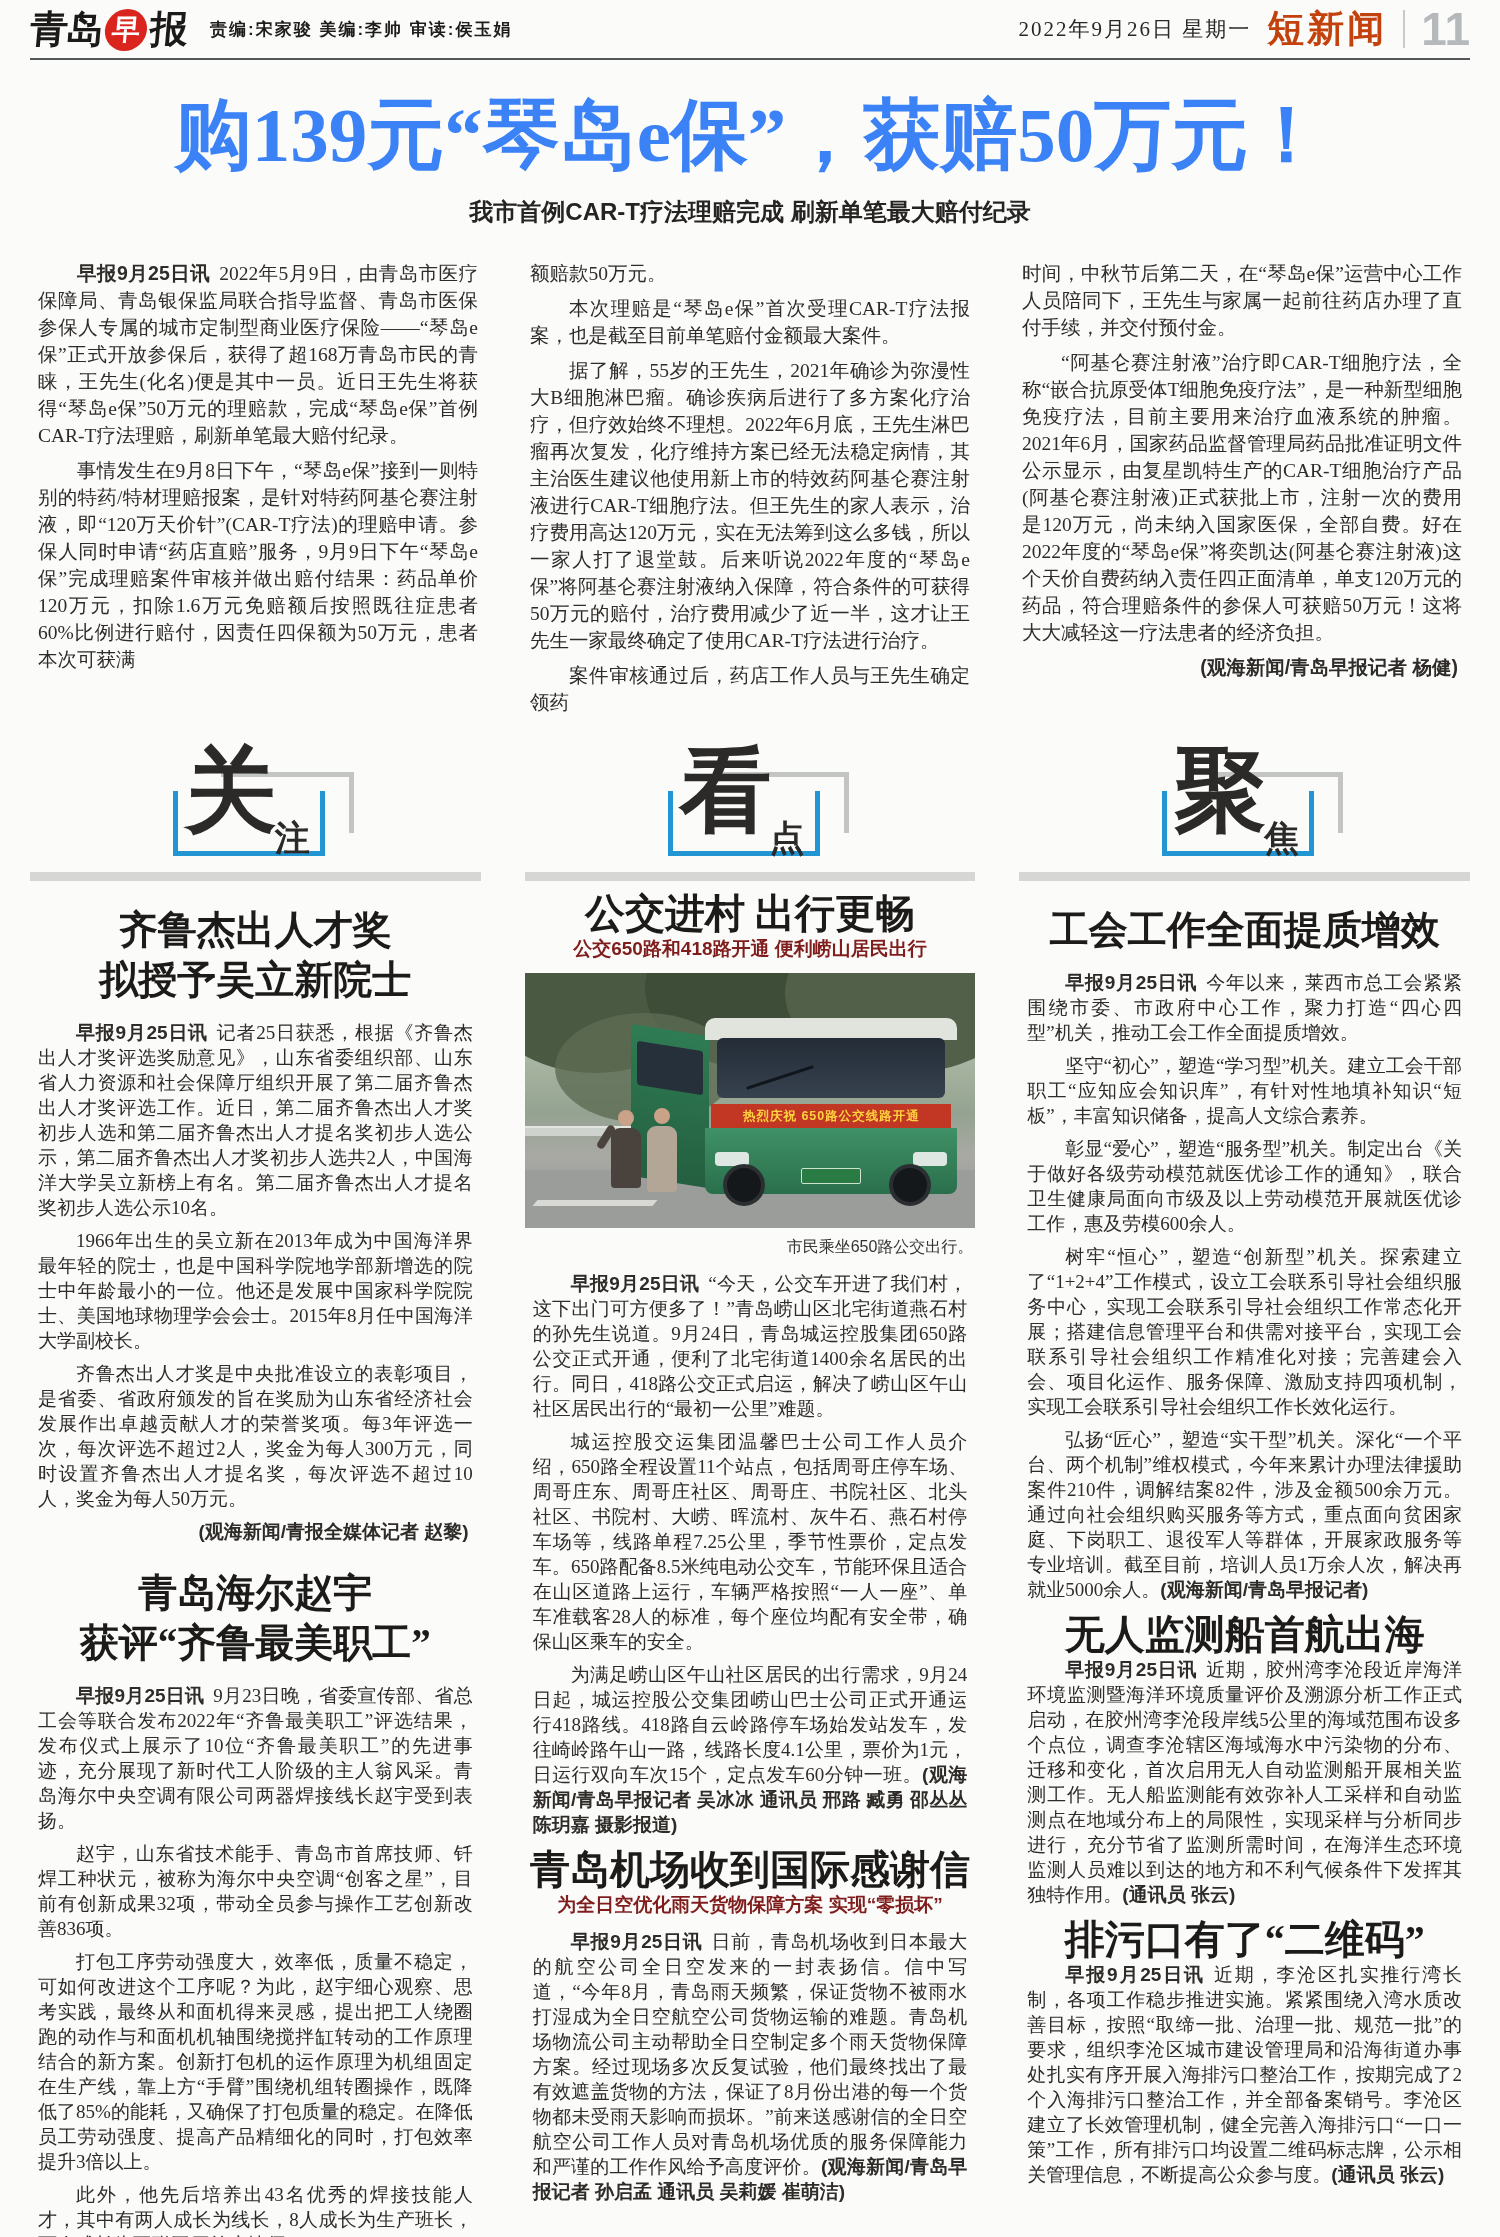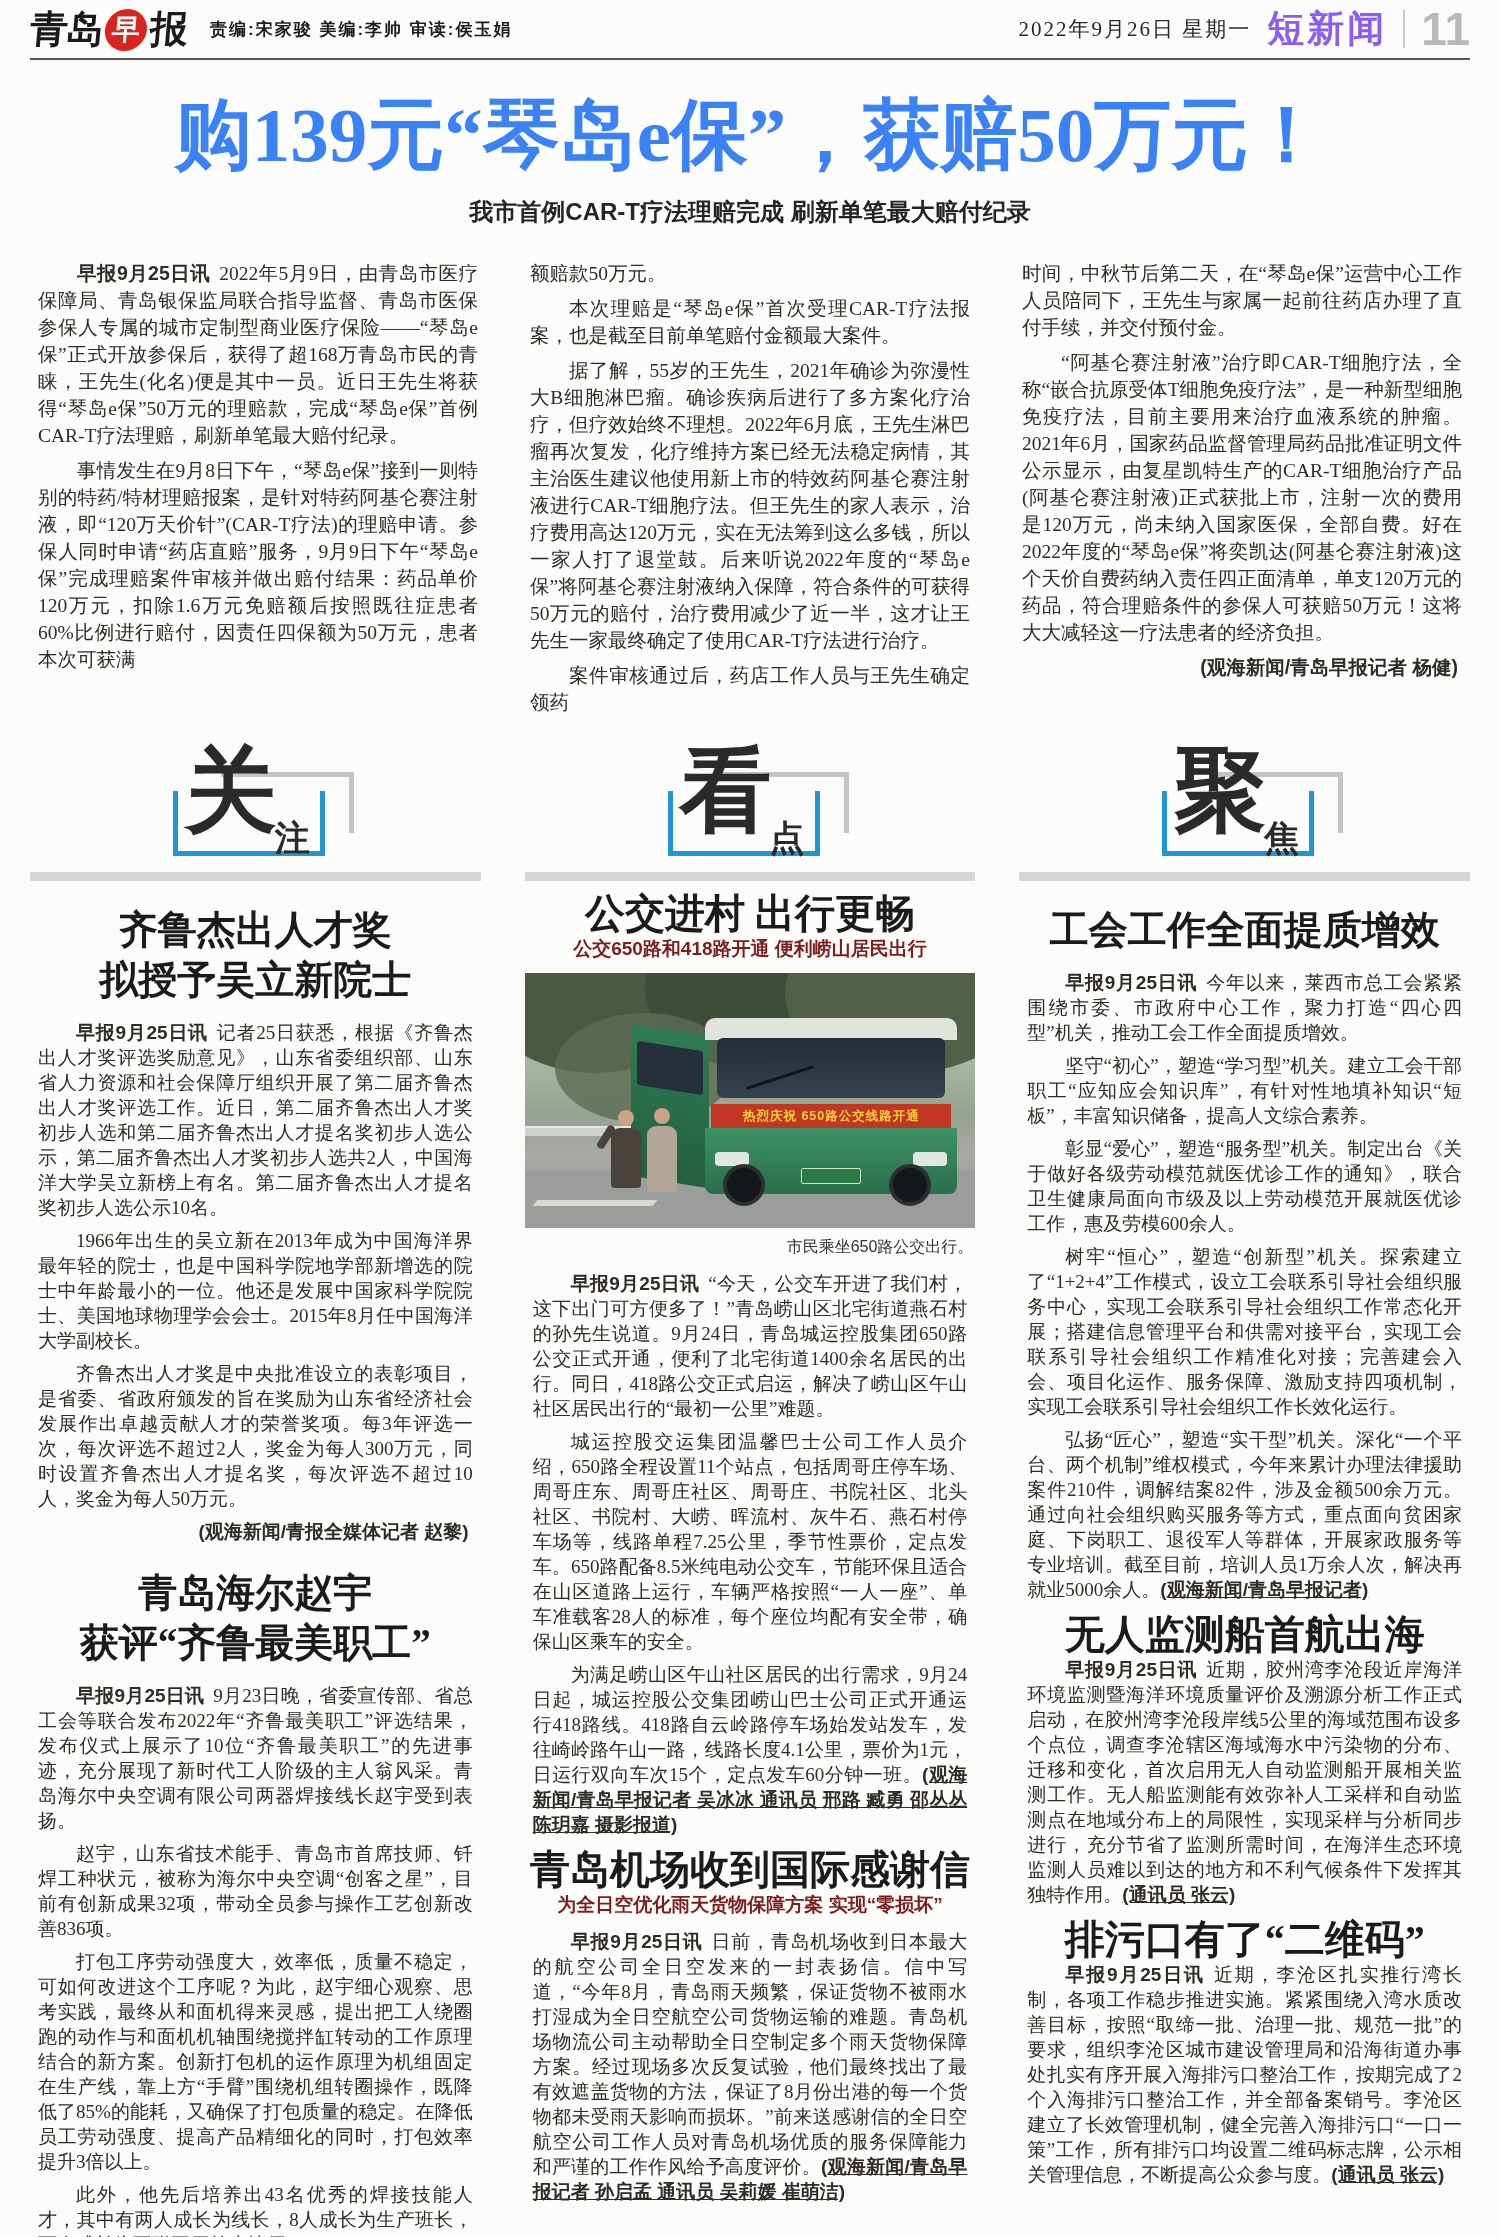--- a/index.html
+++ b/index.html
@@ -9,33 +9,33 @@
     font-family:"Liberation Serif","DejaVu Serif",serif;
   }
   .page{padding:0 30px;}
   
   .masthead{display:flex;align-items:center;height:58px;border-bottom:2px solid #54575a;}
   .logo{display:flex;align-items:center;font-family:"Liberation Sans",sans-serif;font-weight:900;font-size:38px;color:#1c1a19;transform:skewX(-5deg);letter-spacing:-2px;}
   .logo-circle{width:42px;height:42px;border-radius:50%;background:#d9251d;color:#fff;font-size:28px;display:flex;align-items:center;justify-content:center;margin:0 3px;letter-spacing:0;}
   .credits{font-family:"Liberation Sans",sans-serif;font-weight:700;font-size:17px;margin-left:24px;letter-spacing:2px;color:#1f1d1c;}
   .mast-right{margin-left:auto;display:flex;align-items:center;gap:16px;}
   .mast-date{font-size:21px;letter-spacing:2px;color:#2a2826;}
-  .section-name{color:#8b5cf6;font-family:"Liberation Sans",sans-serif;font-weight:900;font-size:37px;letter-spacing:3px;}
+  .section-name{color:#c2410c;font-family:"Liberation Sans",sans-serif;font-weight:900;font-size:37px;letter-spacing:3px;}
   .vline{width:2px;height:38px;background:#c7c9ca;}
   .page-num{font-family:"Liberation Sans",sans-serif;font-weight:700;font-size:46px;color:#b6b9bb;line-height:1;}
   
   .headline{text-align:center;font-size:77px;font-weight:900;letter-spacing:0px;margin:24px 0 8px;color:#3b82f6;white-space:nowrap;}
   .subhead{text-align:center;font-family:"Liberation Sans",sans-serif;font-weight:700;font-size:24px;color:#262422;margin:0 0 24px;}
   .lead-cols{display:flex;gap:36px;font-size:19.5px;line-height:27px;text-align:justify;}
   .lead-cols .col{flex:1;}
   p{margin:8px;text-indent:2em;}
   p.cont{text-indent:0;}
   .dateline{font-family:"Liberation Sans",sans-serif;font-weight:700;margin-right:9px;}
   .sig-line{text-align:right;font-family:"Liberation Sans",sans-serif;font-weight:700;text-indent:0;padding-right:4px;}
-  .sig-inline{font-family:"Liberation Sans",sans-serif;font-weight:700;text-decoration:underline;}
+  .sig-inline{font-family:"Liberation Sans",sans-serif;font-weight:700;}
   
   .grid{display:flex;gap:44px;margin-top:34px;}
   .gcol{flex:1;font-size:19px;line-height:25px;text-align:justify;}
   
   .marker-wrap{margin-bottom:14px;}
   .marker{position:relative;width:225px;height:104px;margin:0 auto;font-family:"Liberation Sans",sans-serif;}
   .m-gray{position:absolute;top:14px;left:78px;width:128px;height:56px;border-top:5px solid #c3c4c4;border-right:5px solid #c3c4c4;}
   .m-blue{position:absolute;bottom:6px;left:30px;width:142px;height:60px;border-left:5px solid #2196d3;border-bottom:5px solid #2196d3;border-right:5px solid #2196d3;}
   .m-big{position:absolute;top:-14px;left:42px;font-size:92px;font-weight:900;color:#2c2a28;line-height:1;}
   .m-small{position:absolute;bottom:12px;left:132px;font-size:35px;font-weight:700;color:#2c2a28;}

